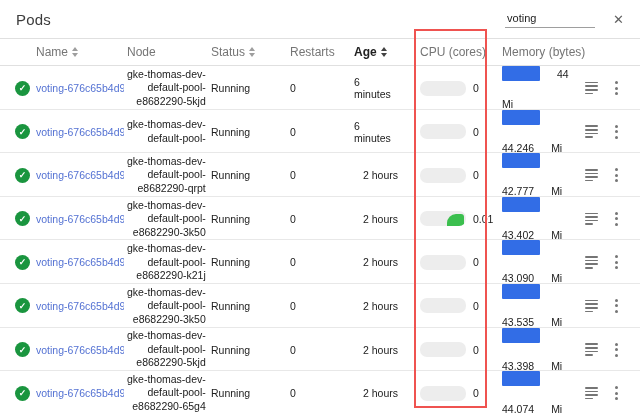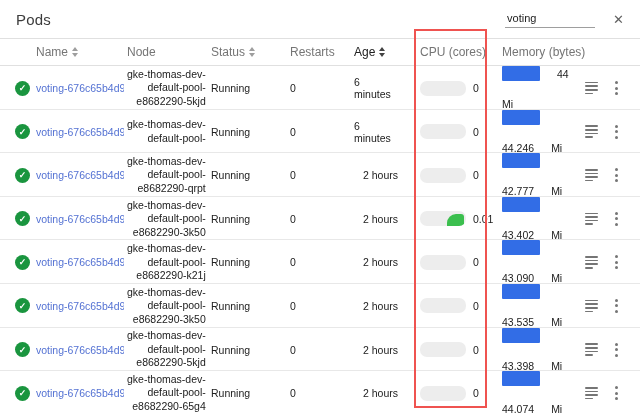--- a/index.html
+++ b/index.html
@@ -16,21 +16,21 @@
     font-size:11px; color:#212121; }
   .close-x { font-size:13px; color:#616161; cursor:pointer; line-height:1; padding:2px; }
 
   
   .grid { display:grid;
     grid-template-columns:36px 91px 84px 79px 64px 66px 82px 83px 27px 28px; }
   .thead { height:27px; align-items:center; border-bottom:1px solid #e0e0e0; }
   .th { font-size:12px; color:#757575; display:flex; align-items:center; gap:4px;
     white-space:nowrap; }
   .th.sortable { cursor:pointer; }
-  .th.active { color:#212121; font-weight:normal; }
+  .th.active { color:#212121; font-weight:bold; }
   .sort { display:flex; flex-direction:column; gap:2px; align-items:center; }
   .sort .up { width:0; height:0; border-left:3px solid transparent;
     border-right:3px solid transparent; border-bottom:4px solid #9e9e9e; }
   .sort .dn { width:0; height:0; border-left:3px solid transparent;
     border-right:3px solid transparent; border-top:4px solid #9e9e9e; }
   .th.active .sort .up { border-bottom-color:#424242; }
   .th.active .sort .dn { border-top-color:#424242; }
 
   .row { height:43.6px; align-items:center; border-bottom:1px solid #e8e8e8;
     font-size:10.5px; }

